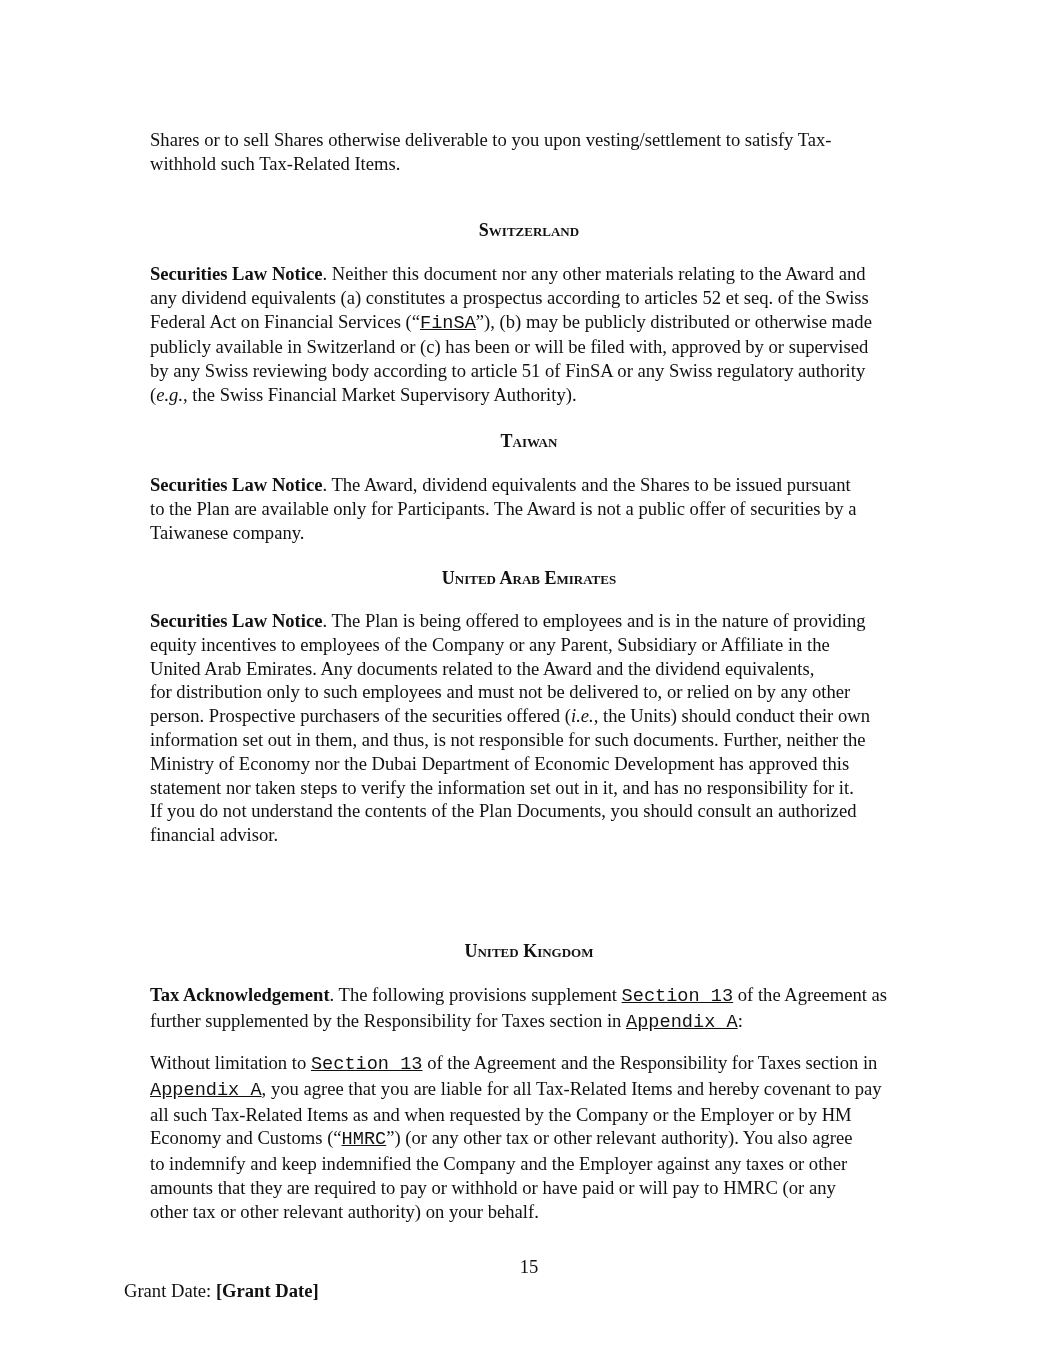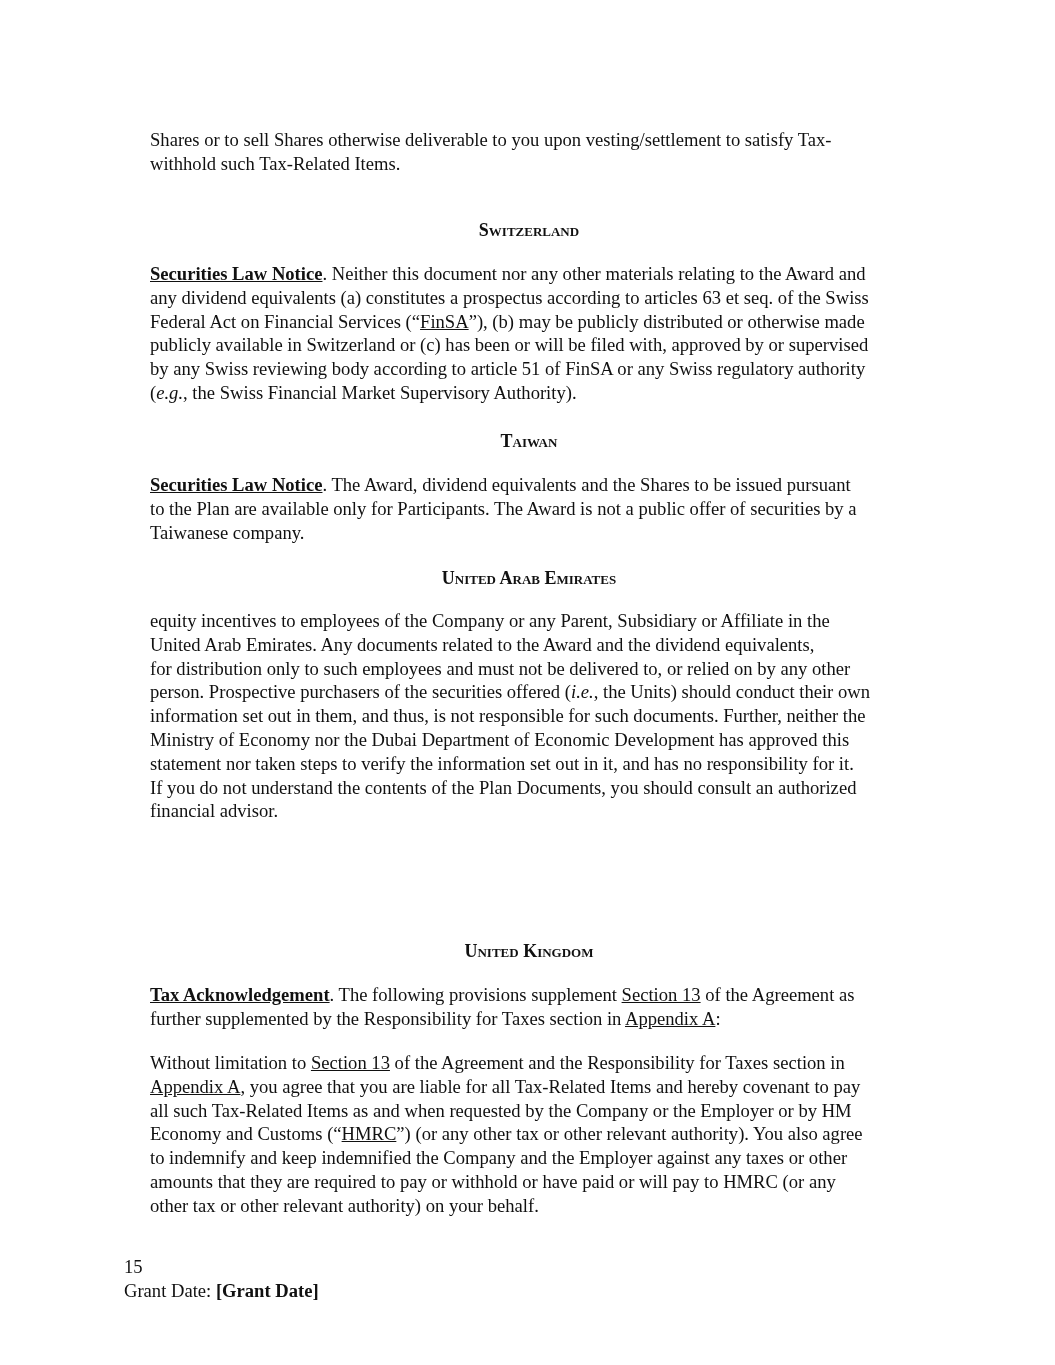--- a/index.html
+++ b/index.html
@@ -7,55 +7,56 @@
     width: 1055px; height: 1365px; position: relative; overflow: hidden;
     font-family: "Liberation Serif", serif; color: #111111;
   }
   .page { position: absolute; left: 124px; top: 124px; width: 810px; }
   .p { font-size: 18.6px; line-height: 23.8px; margin: 0; white-space: nowrap; }
   .line { display: block; margin-left: 26px; }
   .heading {
     text-align: center; font-weight: bold; font-variant: small-caps;
     font-size: 18px; line-height: 22px; margin: 0;
   }
-  .u { text-decoration: underline; }
-  .bu { font-weight: bold; text-decoration: underline; }
+  .u { text-decoration: underline; font-family: Liberation Mono, monospace; }
+  .bu { font-weight: bold; }
   .abs { position: absolute; left: 0; width: 810px; }
-  .footer-page { position: absolute; left: 0; width: 810px; font-size: 18.6px; }
+  .footer-page { position: absolute; left: 0; width: 810px; text-align: center; font-size: 18.6px; }
   .footer-grant { position: absolute; left: 0; font-size: 18.6px; }
 </style>
 </head>
 <body>
 
 <div class="page">
 
   <p class="p abs" style="top:4px">
     <span class="line">Shares or to sell Shares otherwise deliverable to you upon vesting/settlement to satisfy Tax-</span>
     <span class="line">withhold such Tax-Related Items.</span>
   </p>
 
   <p class="heading abs" style="top:95px">Switzerland</p>
   <p class="p abs" style="top:138px">
     <span class="line"><span class="bu">Securities Law Notice</span><span>.  Neither this document nor any other materials relating to the Award and</span></span>
-    <span class="line">any dividend equivalents (a) constitutes a prospectus according to articles 63 et seq. of the Swiss</span>
+    <span class="line">any dividend equivalents (a) constitutes a prospectus according to articles 52 et seq. of the Swiss</span>
     <span class="line"><span>Federal Act on Financial Services (“</span><span class="u">FinSA</span><span>”), (b) may be publicly distributed or otherwise made</span></span>
     <span class="line">publicly available in Switzerland or (c) has been or will be filed with, approved by or supervised</span>
     <span class="line">by any Swiss reviewing body according to article 51 of FinSA or any Swiss regulatory authority</span>
     <span class="line"><span>(</span><i>e.g.</i><span>, the Swiss Financial Market Supervisory Authority).</span></span>
   </p>
 
   <p class="heading abs" style="top:306px">Taiwan</p>
   <p class="p abs" style="top:349px">
     <span class="line"><span class="bu">Securities Law Notice</span><span>.  The Award, dividend equivalents and the Shares to be issued pursuant</span></span>
     <span class="line">to the Plan are available only for Participants.  The Award is not a public offer of securities by a</span>
     <span class="line">Taiwanese company.</span>
   </p>
 
   <p class="heading abs" style="top:443px">United Arab Emirates</p>
   <p class="p abs" style="top:485px">
+    <span class="line"><span class="bu">Securities Law Notice</span><span>.  The Plan is being offered to employees and is in the nature of providing</span></span>
     <span class="line">equity incentives to employees of the Company or any Parent, Subsidiary or Affiliate in the</span>
     <span class="line">United Arab Emirates.  Any documents related to the Award and the dividend equivalents,</span>
     <span class="line">for distribution only to such employees and must not be delivered to, or relied on by any other</span>
     <span class="line"><span>person.  Prospective purchasers of the securities offered (</span><i>i.e.</i><span>, the Units) should conduct their own</span></span>
     <span class="line">information set out in them, and thus, is not responsible for such documents.  Further, neither the</span>
     <span class="line">Ministry of Economy nor the Dubai Department of Economic Development has approved this</span>
     <span class="line">statement nor taken steps to verify the information set out in it, and has no responsibility for it.</span>
     <span class="line">If you do not understand the contents of the Plan Documents, you should consult an authorized</span>
     <span class="line">financial advisor.</span>
   </p>

